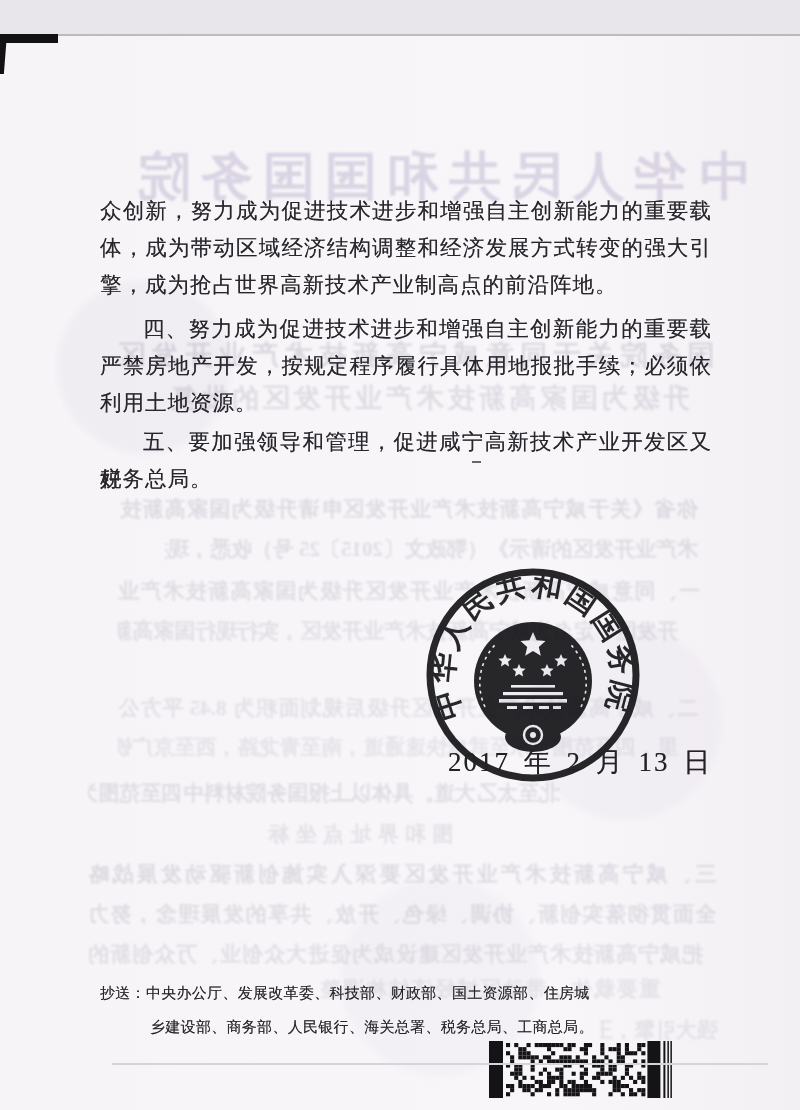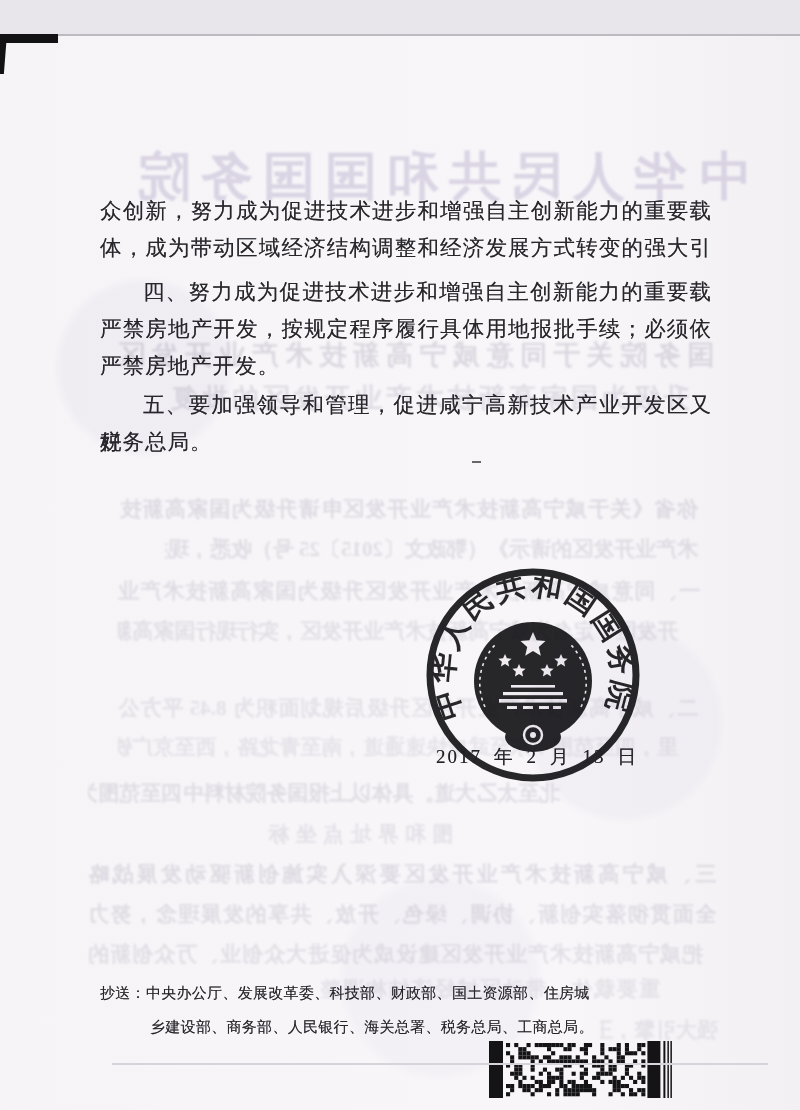--- a/index.html
+++ b/index.html
@@ -19,21 +19,21 @@
     font-size:21.5px;letter-spacing:1px;
     text-shadow:0 0 .6px rgba(30,30,36,.55);}
   .bline{height:37px;line-height:37px;white-space:nowrap;}
   .just{text-align:justify;text-align-last:justify;white-space:normal;}
   .ind{text-indent:2em;}
   
   .ghost{position:absolute;transform:scaleX(-1);filter:blur(1.1px);
     white-space:nowrap;overflow:hidden;text-align:justify;text-align-last:justify;
     font-weight:bold;pointer-events:none;}
   
-  #date{position:absolute;left:436px;top:710px;font-size:19px;color:#222226;
+  #date{position:absolute;left:448px;top:710px;font-size:27px;color:#222226;
     letter-spacing:2px;word-spacing:5px;text-shadow:0 0 .6px rgba(30,30,36,.5);font-family:Liberation Serif, serif;}
   
   #copy-to{position:absolute;left:100px;top:942px;width:600px;color:#26262b;
     font-size:15px;letter-spacing:.3px;line-height:34px;
     text-shadow:0 0 .5px rgba(30,30,36,.5);}
   #copy-to .l2{padding-left:50px;}
   
   #seal{position:absolute;left:423px;top:531px;mix-blend-mode:multiply;opacity:.93;}
   
   #barcode{position:absolute;left:489px;top:1007px;}
@@ -69,25 +69,26 @@
       <div class="ghost" style="left: 88px; top: 866px; width: 628px; font-size: 21px; opacity: 0.24; color: rgb(147, 141, 161);">全面贯彻落实创新、协调、绿色、开放、共享的发展理念，努力</div>
       <div class="ghost" style="left: 88px; top: 906px; width: 615px; font-size: 21px; opacity: 0.22; color: rgb(147, 141, 161);">把咸宁高新技术产业开发区建设成为促进大众创业、万众创新的</div>
       <div class="ghost" style="left: 320px; top: 941px; width: 340px; font-size: 21px; opacity: 0.18; color: rgb(147, 141, 161);">重要载体，带动区域经济结构调整</div>
       <div class="ghost" style="left: 600px; top: 982px; width: 118px; font-size: 21px; opacity: 0.18; color: rgb(147, 141, 161);">强大引擎，王</div>
     </div>
 
   <div id="body-text">
       <div style="margin-top: 0px;">
         <div class="bline just">众创新，努力成为促进技术进步和增强自主创新能力的重要载</div>
         <div class="bline just">体，成为带动区域经济结构调整和经济发展方式转变的强大引</div>
+        <div class="bline">擎，成为抢占世界高新技术产业制高点的前沿阵地。</div>
       </div>
       <div style="margin-top: 7px;">
         <div class="bline just ind">四、努力成为促进技术进步和增强自主创新能力的重要载</div>
         <div class="bline just">严禁房地产开发，按规定程序履行具体用地报批手续；必须依</div>
-        <div class="bline">严禁房地产开发。</div>
+        <div class="bline">利用土地资源。</div>
       </div>
       <div style="margin-top: 2px;">
         <div class="bline just ind">五、要加强领导和管理，促进咸宁高新技术产业开发区又好</div>
         <div class="bline">税务总局。</div>
       </div>
     </div>
 
   <svg id="seal" width="220" height="220" viewBox="0 0 220 220" xmlns="http://www.w3.org/2000/svg">
     <circle cx="110" cy="110" r="103" fill="none" stroke="#17171a" stroke-width="7"></circle>
     <path id="ringPath" d="M 40.7 150 A 80 80 0 1 1 179.3 150" fill="none"></path>

